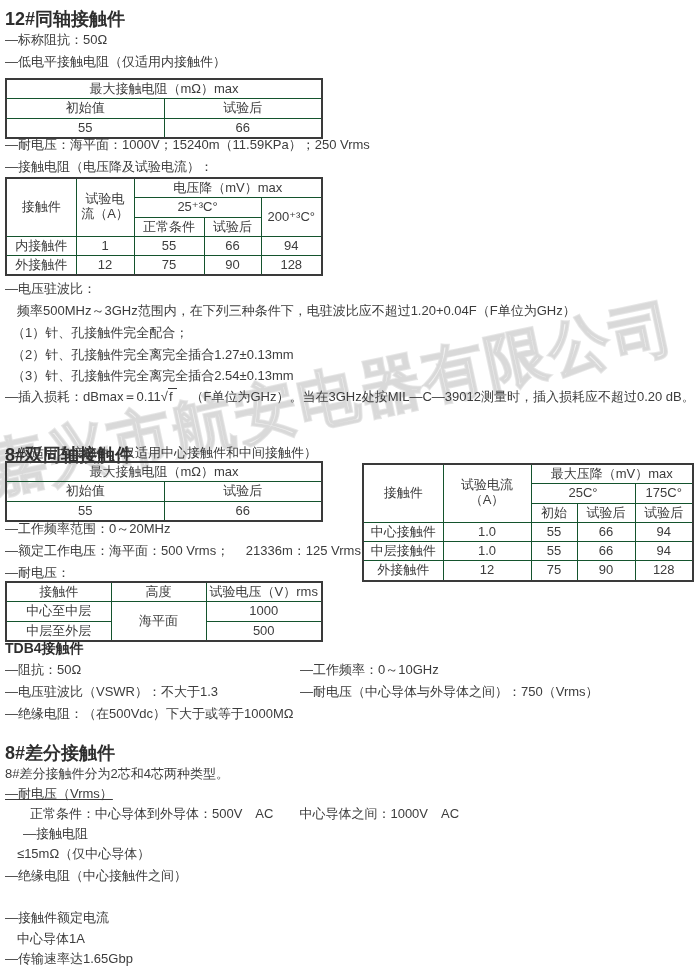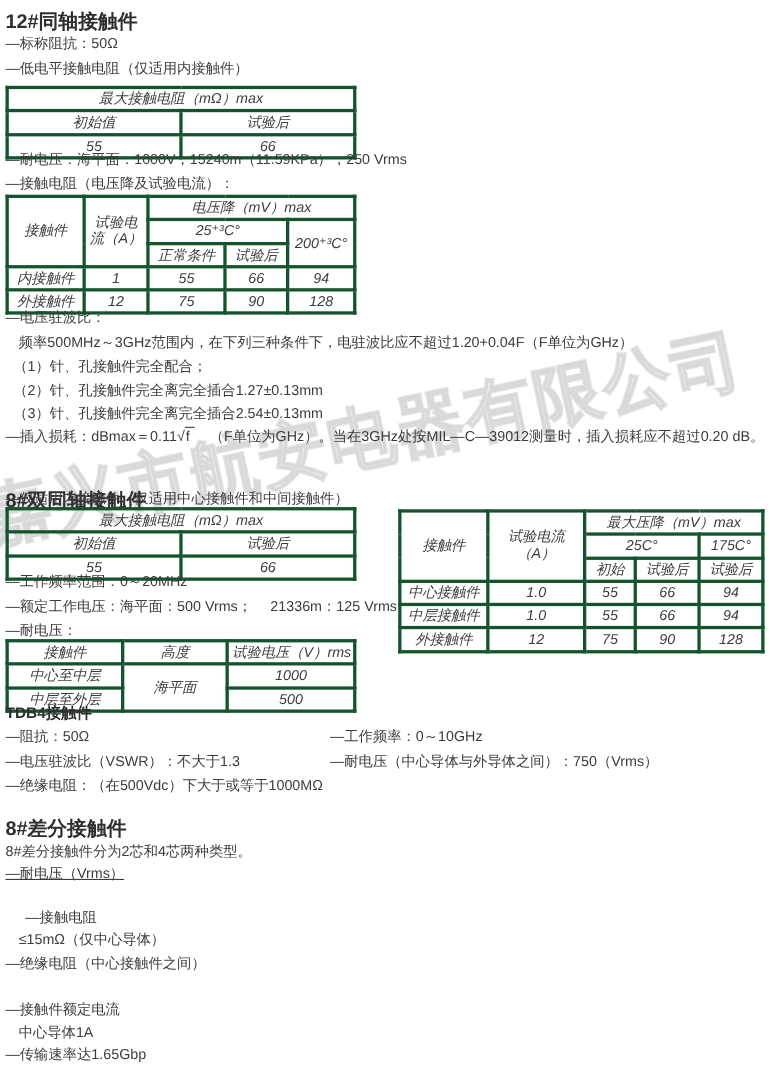--- a/index.html
+++ b/index.html
@@ -25,28 +25,27 @@
     transform:rotate(-12deg);
     transform-origin:left center;
     z-index:0;
     pointer-events:none;
   }
   .blk{position:absolute;z-index:1;white-space:nowrap;line-height:1.25;}
   .h1{font-size:18px;font-weight:bold;color:#2e2e2e;}
   table{border-collapse:collapse;table-layout:fixed;background:transparent;}
   table.doc{border:2px solid #3a3a3a;}
   table.doc td{
-    border:3px solid #14532d;
+    border:1px solid #14532d;
     text-align:center;
     vertical-align:middle;
     padding:1px 3px;
     font-size:13px;
     height:15px;
     overflow:hidden;
-    font-style:italic;
   }
   .wrapcell{white-space:normal;line-height:1.15;}
   .radicand{
     display:inline-block;
     border-top:1px solid #3c3c3c;
     padding:0 4px 0 1px;
     margin-right:14px;
     font-family:"Liberation Sans","DejaVu Sans",sans-serif;
   }
 </style>
@@ -244,20 +243,21 @@
   <div class="blk h1" style="left:5px;top:640px;font-size:14px;">TDB4接触件</div>
   <div class="blk" style="left:5px;top:662px;">—阻抗：50Ω</div>
   <div class="blk" style="left:300px;top:662px;">—工作频率：0～10GHz</div>
   <div class="blk" style="left:5px;top:684px;">—电压驻波比（VSWR）：不大于1.3</div>
   <div class="blk" style="left:300px;top:684px;">—耐电压（中心导体与外导体之间）：750（Vrms）</div>
   <div class="blk" style="left:5px;top:706px;">—绝缘电阻：（在500Vdc）下大于或等于1000MΩ</div>
 
   <div class="blk h1" style="left:5px;top:742px;">8#差分接触件</div>
   <div class="blk" style="left:5px;top:766px;">8#差分接触件分为2芯和4芯两种类型。</div>
   <div class="blk" style="left:5px;top:786px;text-decoration:underline;">—耐电压（Vrms）</div>
+  <div class="blk" style="left:30px;top:806px;">正常条件：中心导体到外导体：500V　AC　　中心导体之间：1000V　AC</div>
   <div class="blk" style="left:23px;top:826px;">—接触电阻</div>
   <div class="blk" style="left:17px;top:846px;">≤15mΩ（仅中心导体）</div>
   <div class="blk" style="left:5px;top:868px;">—绝缘电阻（中心接触件之间）</div>
   <div class="blk" style="left:5px;top:910px;">—接触件额定电流</div>
   <div class="blk" style="left:17px;top:931px;">中心导体1A</div>
   <div class="blk" style="left:5px;top:951px;">—传输速率达1.65Gbp</div>
 
 </div>
 
 </body></html>

